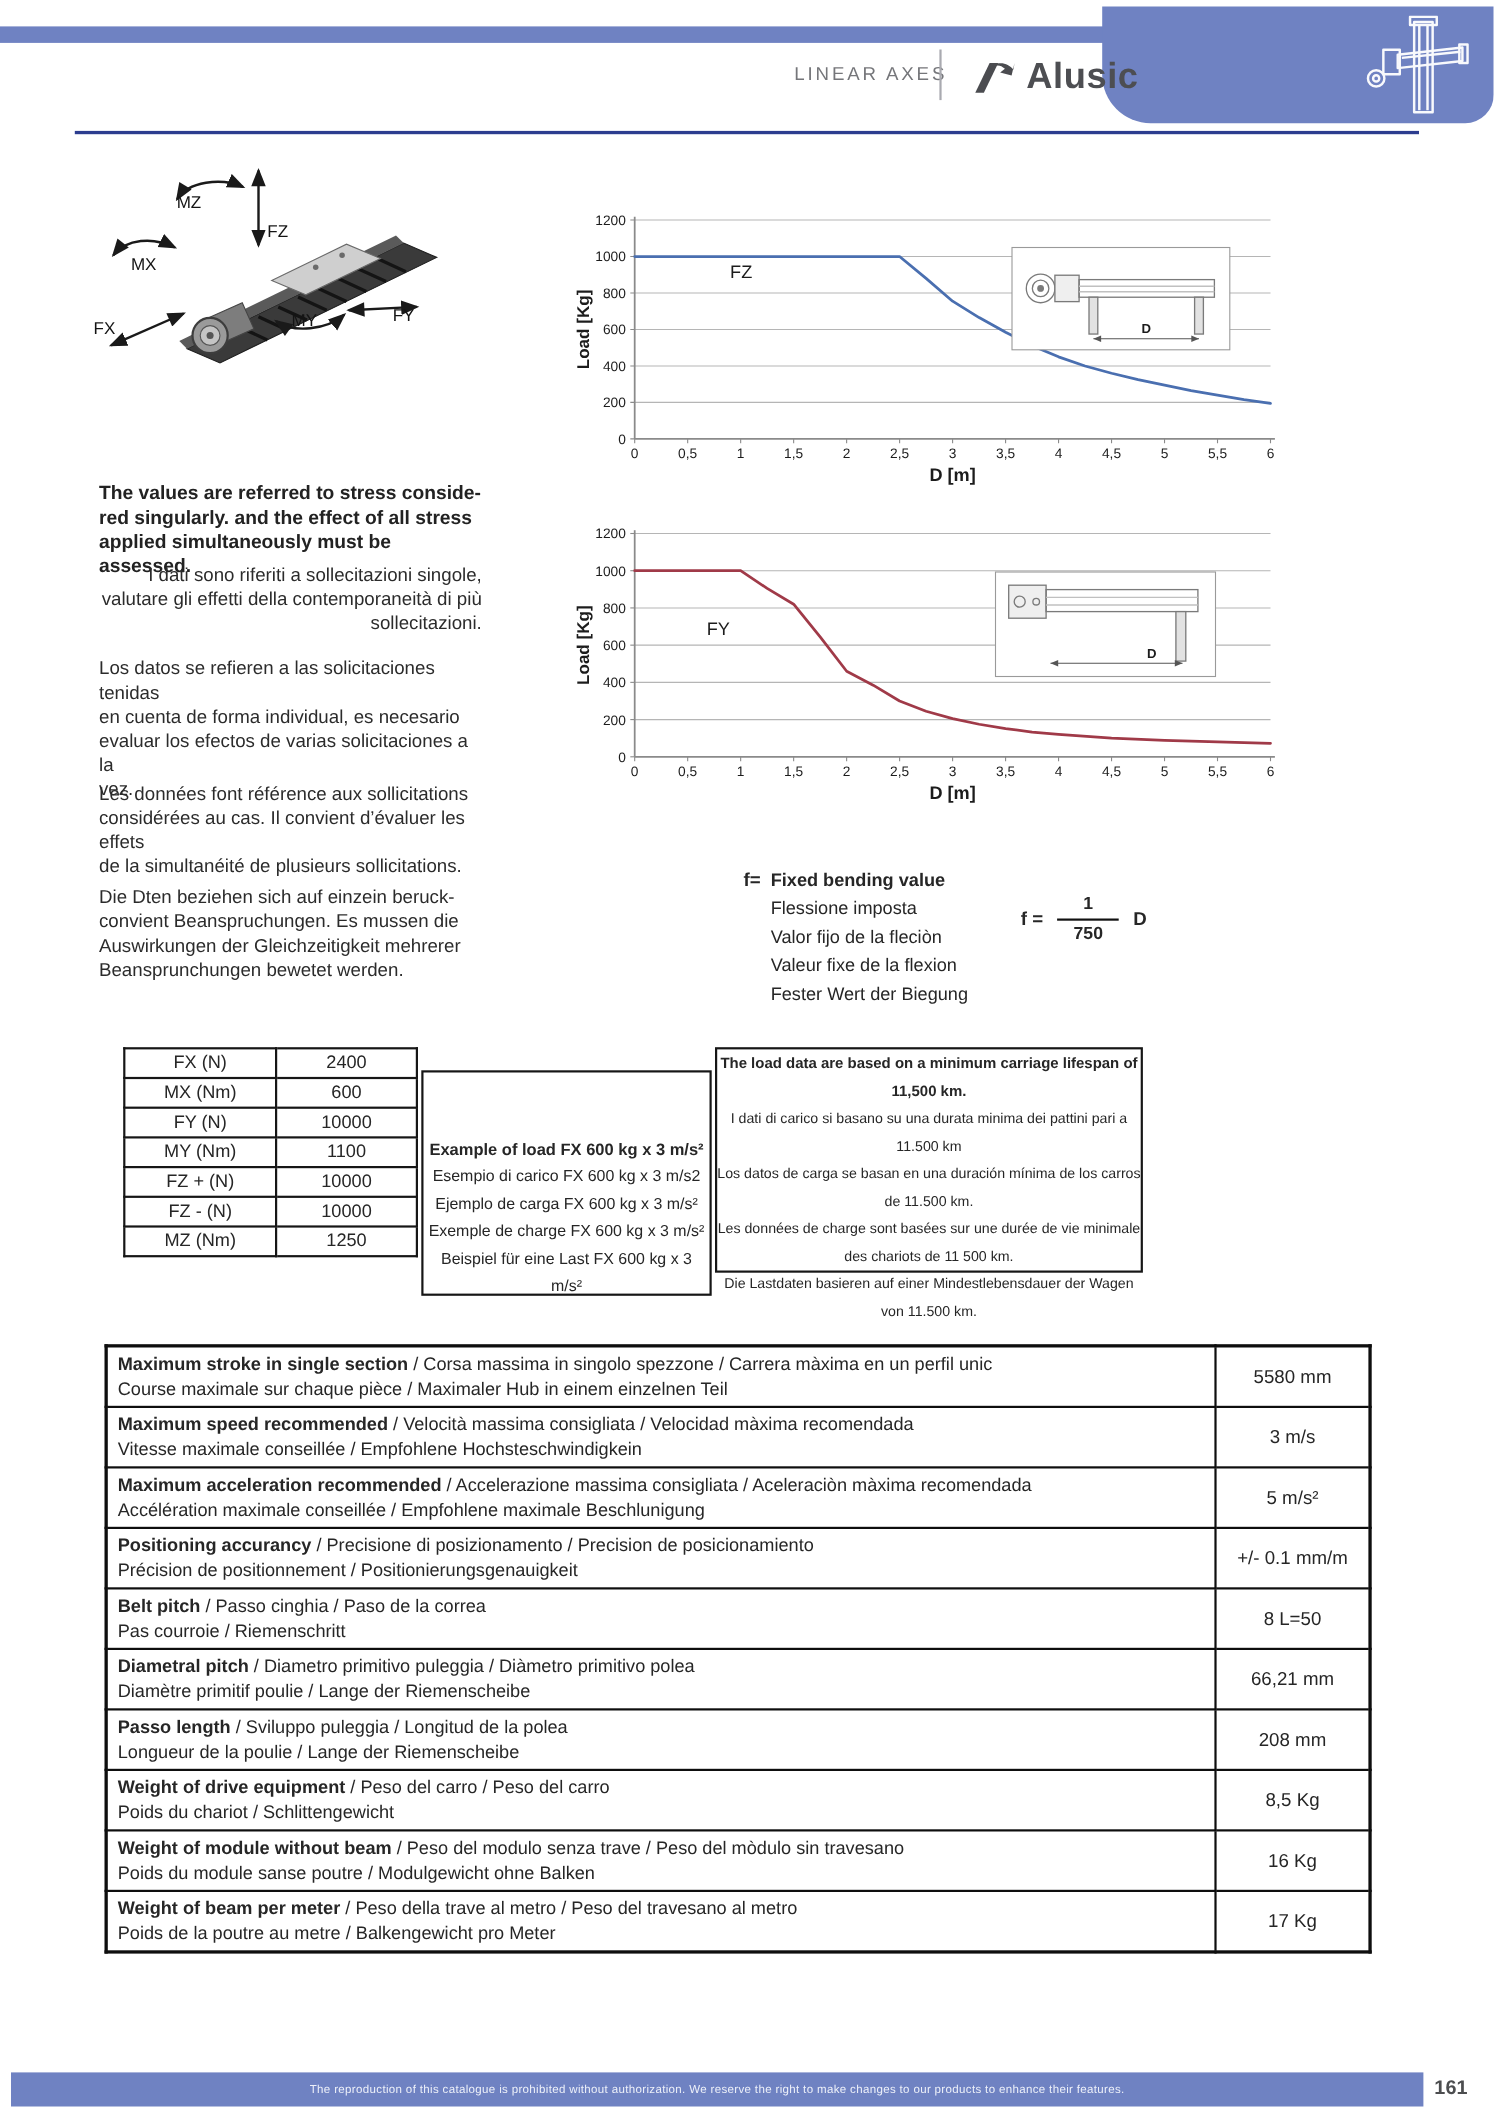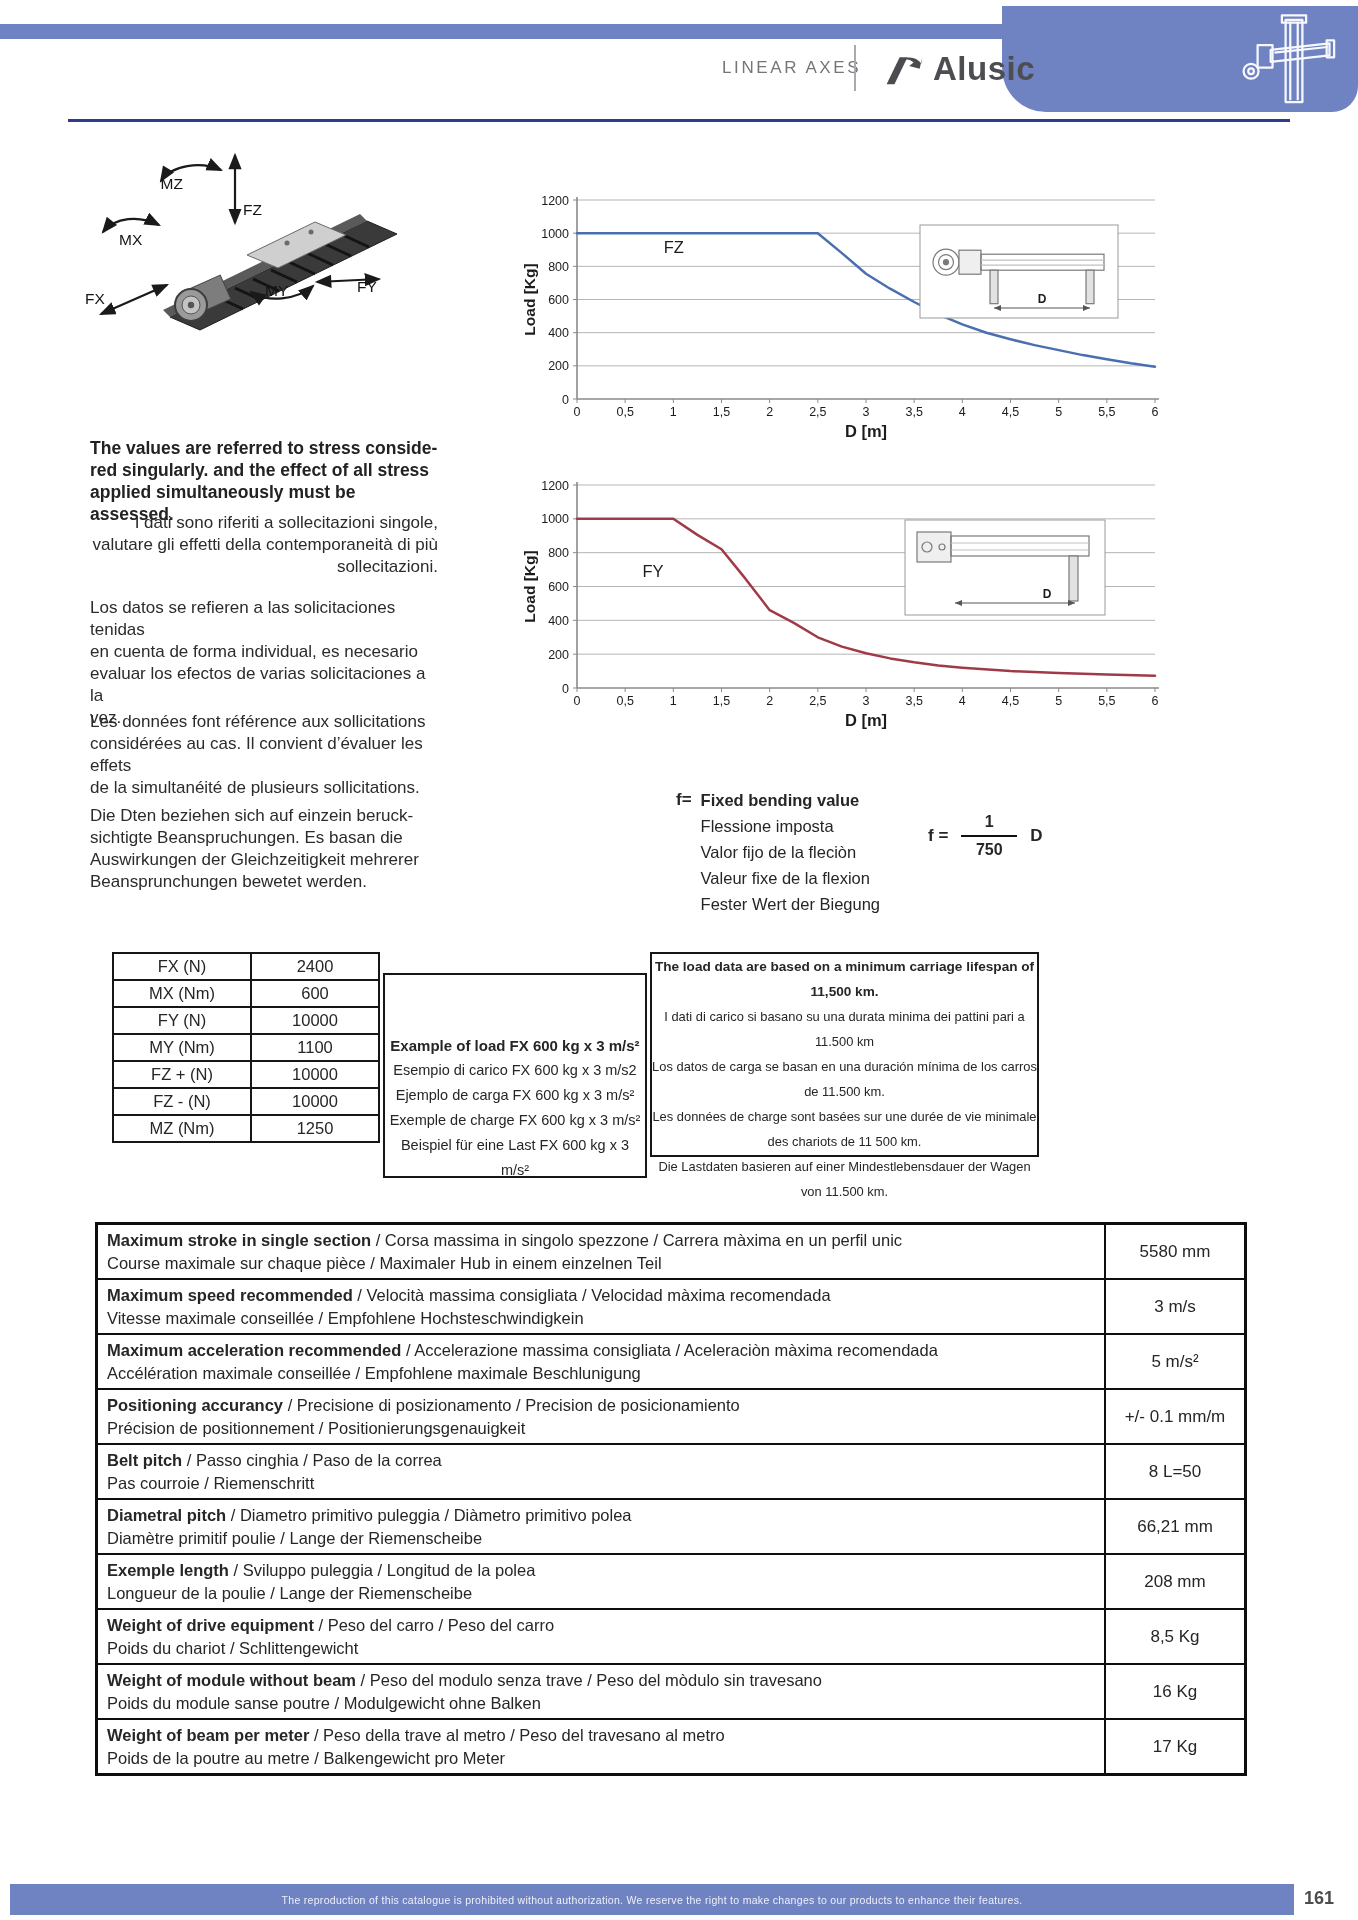--- a/index.html
+++ b/index.html
@@ -157,21 +157,21 @@
       <div class="ln">evaluar los efectos de varias solicitaciones a la</div>
       <div class="ln">vez.</div>
     </div>
   <div class="para p-fr">
       <div class="ln first">Les données font référence aux sollicitations</div>
       <div class="ln">considérées au cas. Il convient d’évaluer les effets</div>
       <div class="ln">de la simultanéité de plusieurs sollicitations.</div>
     </div>
   <div class="para p-de">
       <div class="ln first">Die Dten beziehen sich auf einzein beruck-</div>
-      <div class="ln">sichtigte Beanspruchungen. Es basan die</div>
+      <div class="ln">convient Beanspruchungen. Es mussen die</div>
       <div class="ln">Auswirkungen der Gleichzeitigkeit mehrerer</div>
       <div class="ln">Beansprunchungen bewetet werden.</div>
     </div>
 
   <svg id="chart-0" class="chart" width="720" height="280">
       <line x1="122" y1="190.83333333333334" x2="700" y2="190.83333333333334" stroke="#b5b5b5" stroke-width="1"></line>
       <line x1="122" y1="157.66666666666669" x2="700" y2="157.66666666666669" stroke="#b5b5b5" stroke-width="1"></line>
       <line x1="122" y1="124.5" x2="700" y2="124.5" stroke="#b5b5b5" stroke-width="1"></line>
       <line x1="122" y1="91.33333333333334" x2="700" y2="91.33333333333334" stroke="#b5b5b5" stroke-width="1"></line>
       <line x1="122" y1="58.16666666666666" x2="700" y2="58.16666666666666" stroke="#b5b5b5" stroke-width="1"></line>
@@ -419,21 +419,21 @@
         </tr>
         <tr>
           <td class="desc">
             <div class="l1"><b>Diametral pitch</b><span> / Diametro primitivo puleggia / Diàmetro primitivo polea</span></div>
             <div class="l2">Diamètre primitif poulie / Lange der Riemenscheibe</div>
           </td>
           <td class="val">66,21 mm</td>
         </tr>
         <tr>
           <td class="desc">
-            <div class="l1"><b>Exemple length</b><span> / Sviluppo puleggia / Longitud de la polea</span></div>
+            <div class="l1"><b>Passo length</b><span> / Sviluppo puleggia / Longitud de la polea</span></div>
             <div class="l2">Longueur de la poulie / Lange der Riemenscheibe</div>
           </td>
           <td class="val">208 mm</td>
         </tr>
         <tr>
           <td class="desc">
             <div class="l1"><b>Weight of drive equipment</b><span> / Peso del carro / Peso del carro</span></div>
             <div class="l2">Poids du chariot / Schlittengewicht</div>
           </td>
           <td class="val">8,5 Kg</td>

